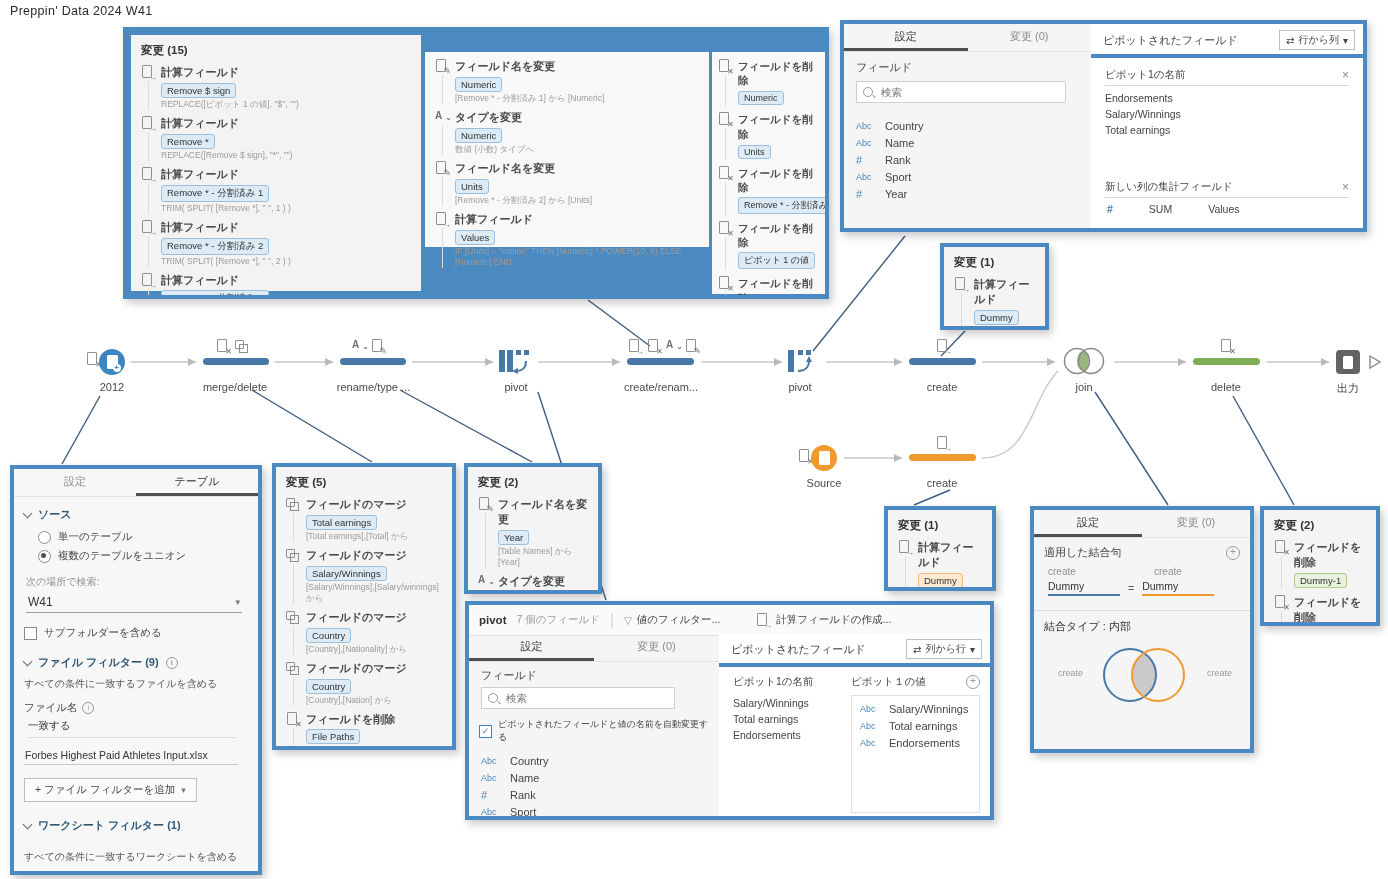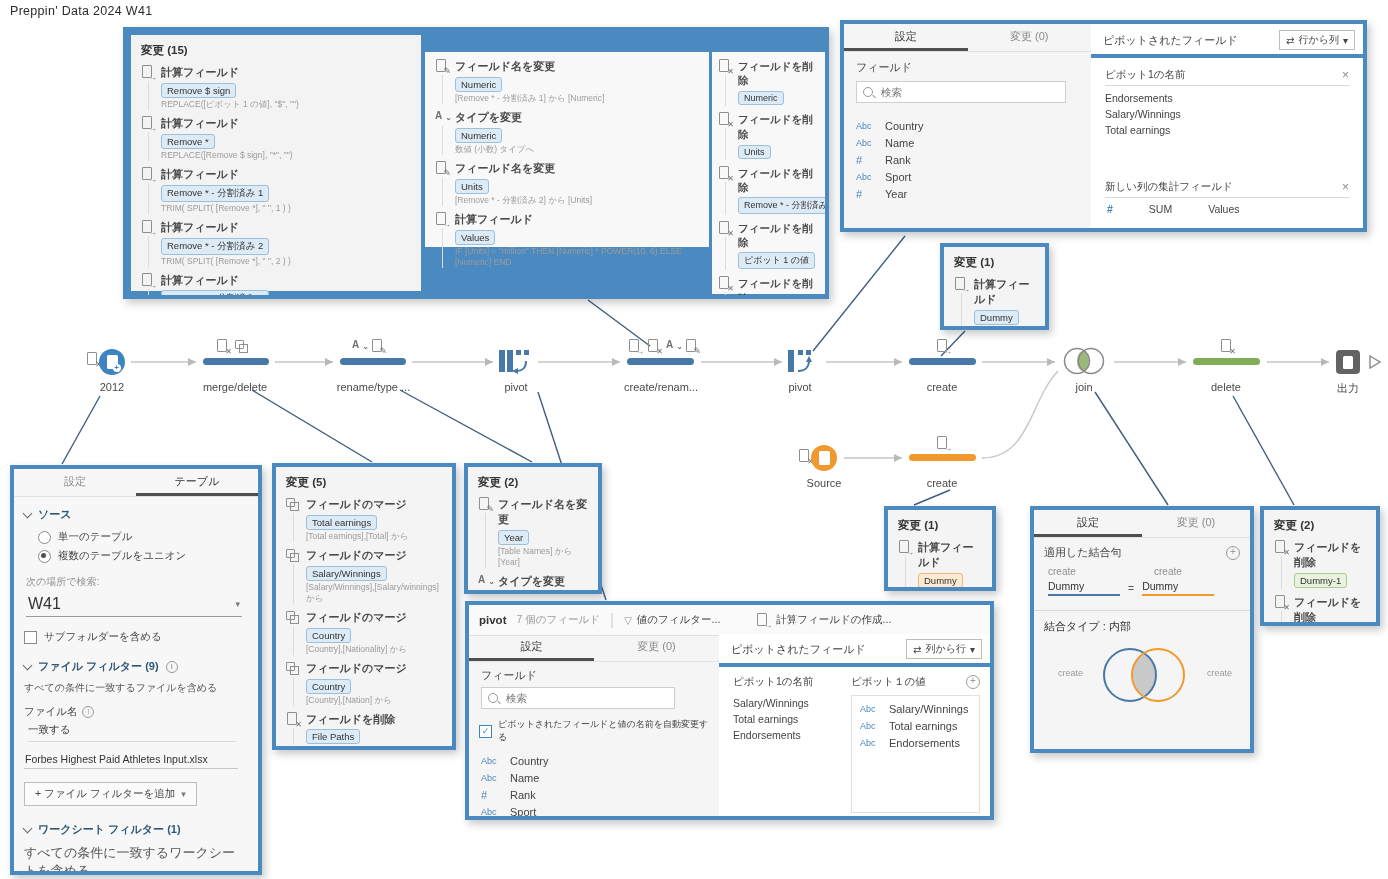--- a/index.html
+++ b/index.html
@@ -502,21 +502,21 @@
     <div style="display:flex;align-items:center;gap:7px;margin:8px 0 0 14px;font-size:10.5px;color:#444">
       <span class="radio"></span>
         <span>単一のテーブル</span>
     </div>
     <div style="display:flex;align-items:center;gap:7px;margin:5px 0 0 14px;font-size:10.5px;color:#444">
       <span class="radio on"></span>
         <span>複数のテーブルをユニオン</span>
     </div>
     <div class="gray-lbl" style="margin:12px 0 0 2px">次の場所で検索:</div>
     <div style="display:flex;justify-content:space-between;align-items:center;margin:4px 0 0 2px;border-bottom:1px solid #9a9a9a;padding:2px 2px 3px;width:212px">
-      <span style="font-size:16px;color:#333">W41</span>
+      <span style="font-size:12px;color:#333">W41</span>
       <span style="color:#777;font-size:9px">▾</span>
     </div>
     <div style="display:flex;align-items:center;gap:7px;margin-top:13px;font-size:10.5px;color:#444">
       <span class="cbx"></span>
         <span>サブフォルダーを含める</span>
     </div>
     <div class="sec-head" style="margin-top:15px">
       <span class="chev"></span>
         <span>ファイル フィルター (9)</span>
         <span class="info">i</span>
@@ -529,21 +529,21 @@
     <div style="font-size:10.5px;color:#333;margin:4px 0 0 4px;border-bottom:1px solid #d9d9d9;padding-bottom:4px;width:208px">一致する</div>
     <div class="val-row" style="margin-top:8px;width:212px">Forbes Highest Paid Athletes Input.xlsx</div>
     <div class="btn" style="margin-top:13px">
       <span>+ ファイル フィルターを追加</span>
         <span style="font-size:9px;color:#777">▾</span>
     </div>
     <div class="sec-head" style="margin-top:16px">
       <span class="chev"></span>
         <span>ワークシート フィルター (1)</span>
     </div>
-    <div style="font-size:13px;color:#555;margin-top:7px">すべての条件に一致するワークシートを含める</div>
+    <div style="font-size:10px;color:#555;margin-top:17px">すべての条件に一致するワークシートを含める</div>
     <div style="display:flex;gap:5px;align-items:center;font-size:10.5px;color:#444;margin-top:10px">
       <span>ワークシート名</span>
         <span class="info">i</span>
     </div>
     
     
   </div>
 </div>
 
 <div class="panel" style="left:272px;top:463px;width:184px;height:287px">

